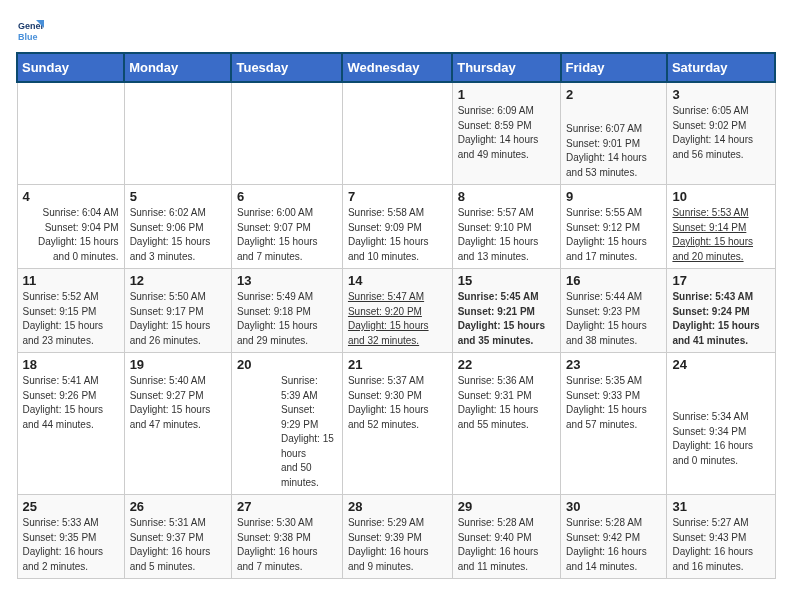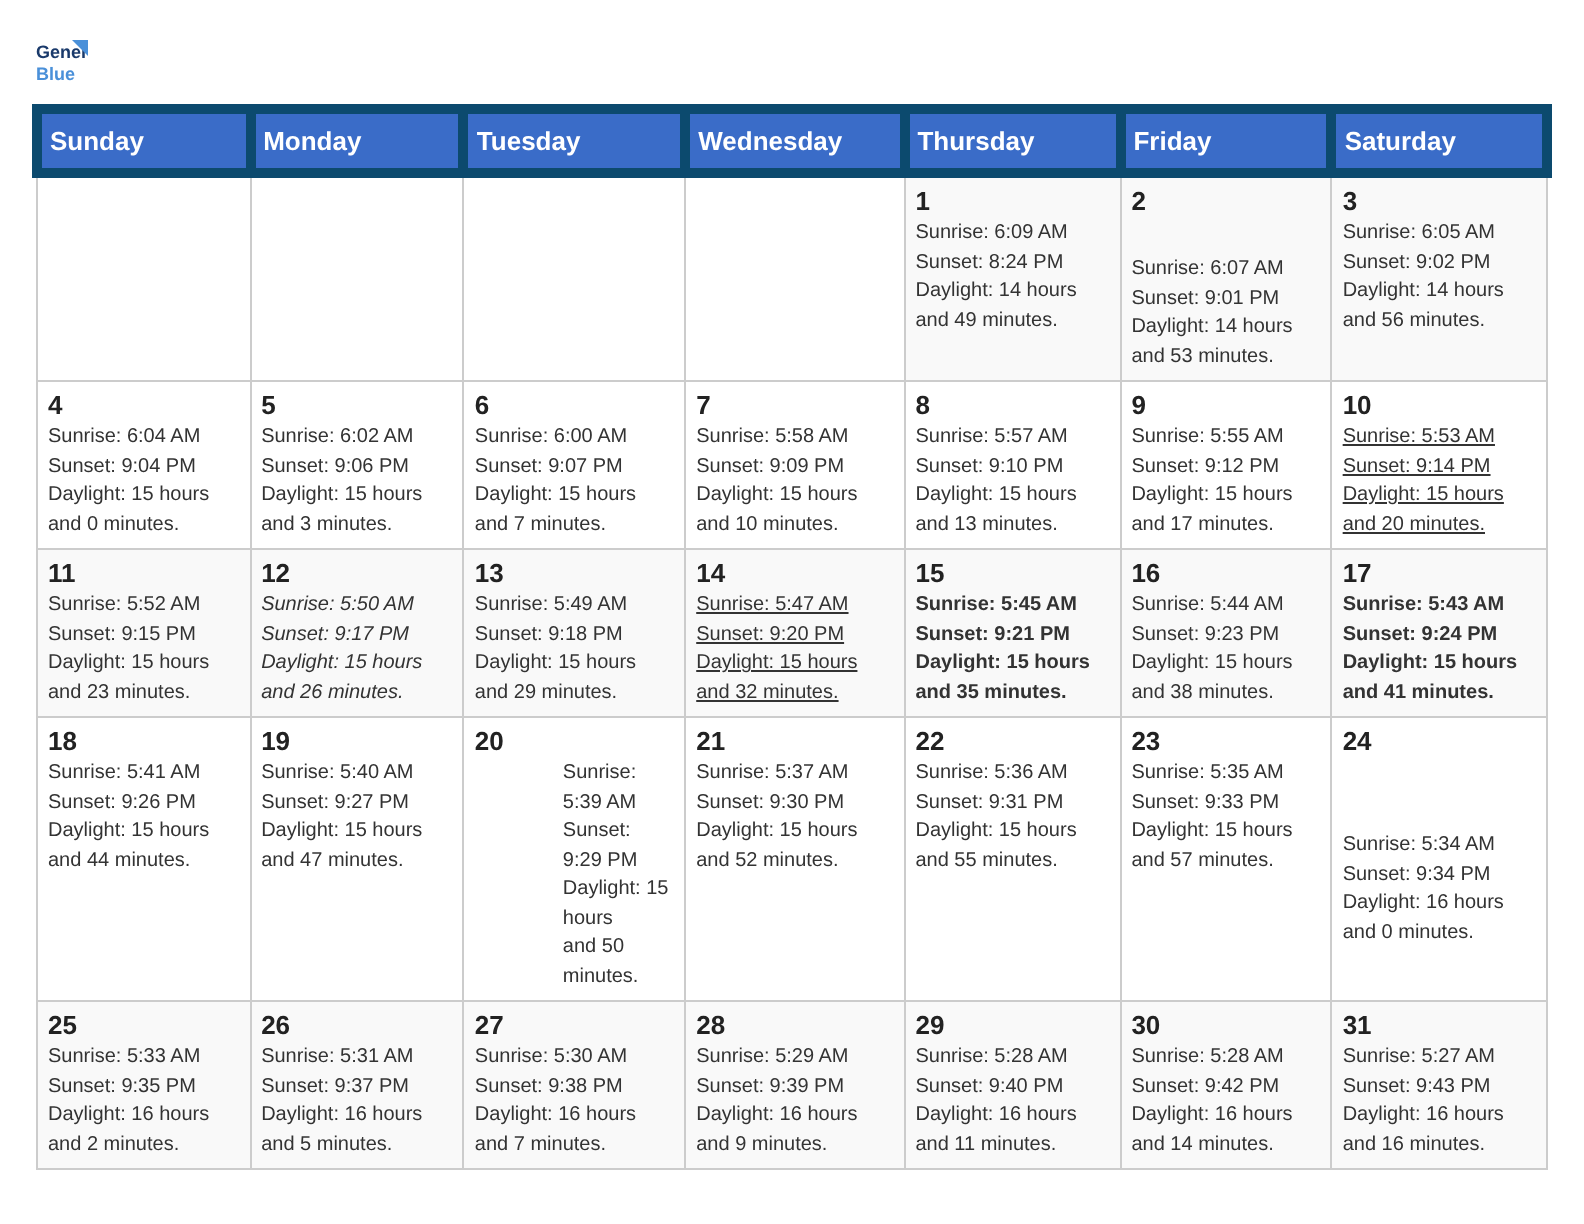--- a/index.html
+++ b/index.html
@@ -42,21 +42,21 @@
       border-collapse: collapse;
       font-size: 10.5px;
     }
     thead tr th {
       background-color: #3a6cc8;
       color: #fff;
       font-weight: bold;
       font-size: 13px;
       padding: 6px 4px;
       text-align: left;
-      border: 5px solid #0c4a6e;
+      border: 2px solid #0c4a6e;
     }
     tbody tr td {
       border: 1px solid #ccc;
       vertical-align: top;
       padding: 4px 5px;
       width: 113px;
       height: 82px;
       background: #fff;
     }
     tbody tr:nth-child(odd) td {
@@ -114,21 +114,21 @@
   </thead>
   <tbody id="calendar-body">
       <tr>
         <td class="empty-cell"></td>
         <td class="empty-cell"></td>
         <td class="empty-cell"></td>
         <td class="empty-cell"></td>
         <td>
           <span class="day-number">1</span>
           <div class="day-detail" style="white-space: pre-line;">Sunrise: 6:09 AM
-Sunset: 8:24 PM
+Sunset: 8:59 PM
 Daylight: 14 hours
 and 49 minutes.</div>
         </td>
         <td>
           <span class="day-number">2</span>
           <div class="day-detail" style="white-space: pre-line; margin-top: 20px;">Sunrise: 6:07 AM
 Sunset: 9:01 PM
 Daylight: 14 hours
 and 53 minutes.</div>
         </td>
@@ -136,21 +136,21 @@
           <span class="day-number">3</span>
           <div class="day-detail" style="white-space: pre-line;">Sunrise: 6:05 AM
 Sunset: 9:02 PM
 Daylight: 14 hours
 and 56 minutes.</div>
         </td>
       </tr>
       <tr>
         <td>
           <span class="day-number">4</span>
-          <div class="day-detail" style="white-space: pre-line;">Sunrise: 6:04 AM
+          <div class="day-detail" style="white-space: pre-line; text-align: right;">Sunrise: 6:04 AM
 Sunset: 9:04 PM
 Daylight: 15 hours
 and 0 minutes.</div>
         </td>
         <td>
           <span class="day-number">5</span>
           <div class="day-detail" style="white-space: pre-line;">Sunrise: 6:02 AM
 Sunset: 9:06 PM
 Daylight: 15 hours
 and 3 minutes.</div>
@@ -194,21 +194,21 @@
       <tr>
         <td>
           <span class="day-number">11</span>
           <div class="day-detail" style="white-space: pre-line;">Sunrise: 5:52 AM
 Sunset: 9:15 PM
 Daylight: 15 hours
 and 23 minutes.</div>
         </td>
         <td>
           <span class="day-number">12</span>
-          <div class="day-detail" style="white-space: pre-line; font-style: italic;">Sunrise: 5:50 AM
+          <div class="day-detail" style="white-space: pre-line;">Sunrise: 5:50 AM
 Sunset: 9:17 PM
 Daylight: 15 hours
 and 26 minutes.</div>
         </td>
         <td>
           <span class="day-number">13</span>
           <div class="day-detail" style="white-space: pre-line;">Sunrise: 5:49 AM
 Sunset: 9:18 PM
 Daylight: 15 hours
 and 29 minutes.</div>

